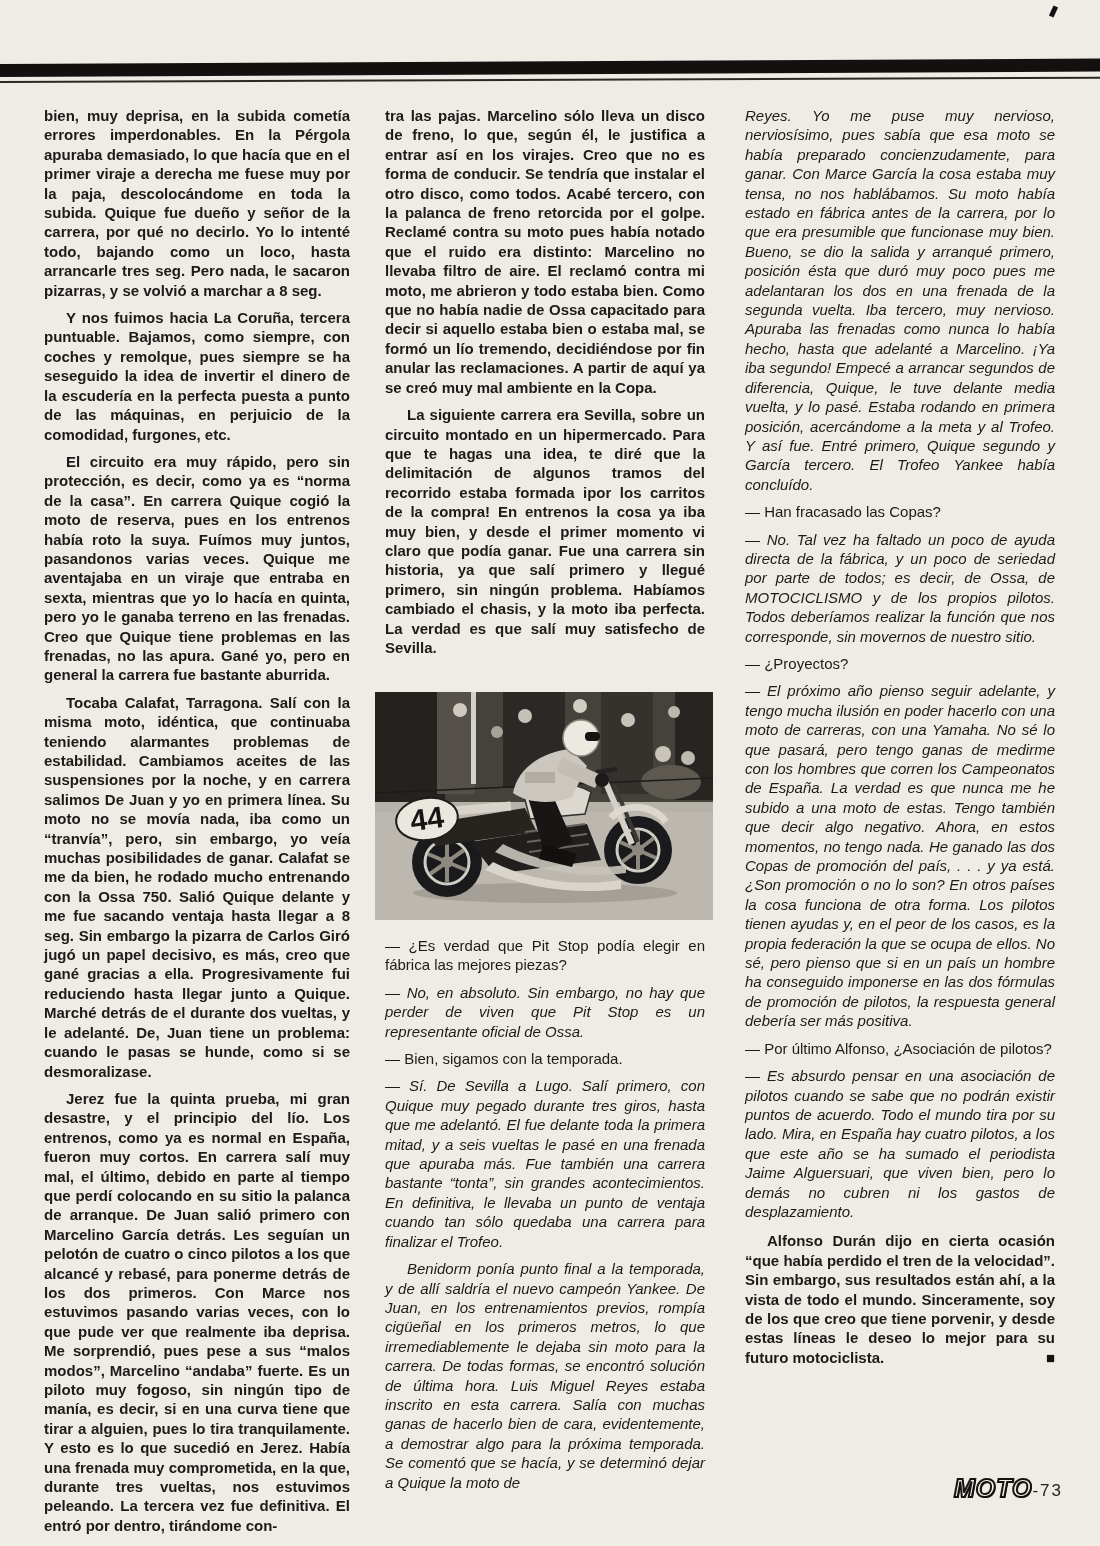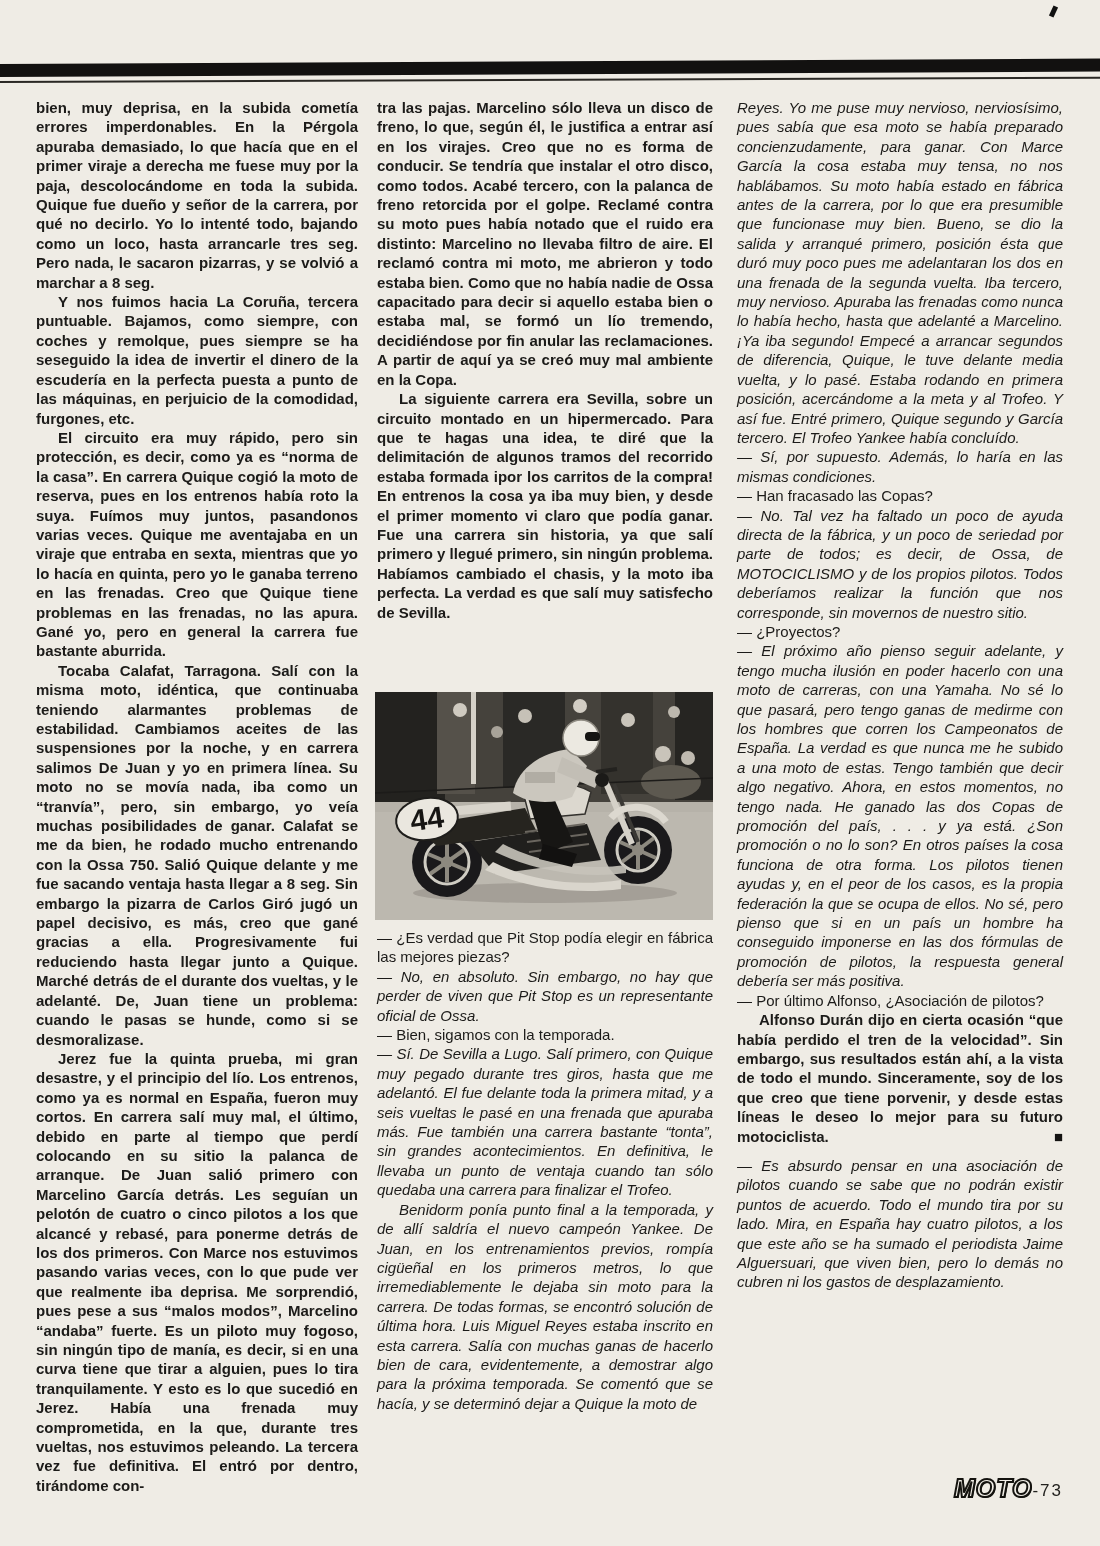--- a/index.html
+++ b/index.html
@@ -15,21 +15,21 @@
   .topbar-thin{position:absolute;left:0;top:81px;width:1102px;height:2px;background:#2a2824;transform:rotate(-0.22deg);transform-origin:left center;}
   .col{
     position:absolute;top:98px;
     text-align:justify;
     font-size:15px;line-height:19.4px;
   }
   #col1{left:36px;width:322px;}
   #col2top{left:377px;width:336px;}
   #col2bottom{top:928px;left:377px;width:336px;}
   #col3{left:737px;width:326px;}
-  p.para{margin:0;font-weight:700;}
+  p.para{margin:8px;font-weight:700;}
   p.ind{text-indent:22px;}
   p.question{font-weight:400;}
   p.answer{font-weight:400;font-style:italic;}
   #col3 p.para:last-child{margin-top:10px;}
   .endmark{float:right;font-style:normal;font-weight:700;color:#141312;}
   .photo{position:absolute;left:375px;top:692px;width:338px;height:228px;}
   .photo svg{display:block;}
   .footer{position:absolute;left:820px;top:1474px;width:243px;text-align:right;white-space:nowrap;}
   .logo{
     font-style:italic;font-weight:800;font-size:25px;letter-spacing:1px;
@@ -142,27 +142,26 @@
   <div class="col" id="col2bottom">
       <p class="para question">— ¿Es verdad que Pit Stop podía elegir en fábrica las mejores piezas?</p>
       <p class="para answer">— No, en absoluto. Sin embargo, no hay que perder de viven que Pit Stop es un representante oficial de Ossa.</p>
       <p class="para question">— Bien, sigamos con la temporada.</p>
       <p class="para answer">— Sí. De Sevilla a Lugo. Salí primero, con Quique muy pegado durante tres giros, hasta que me adelantó. El fue delante toda la primera mitad, y a seis vueltas le pasé en una frenada que apuraba más. Fue también una carrera bastante “tonta”, sin grandes acontecimientos. En definitiva, le llevaba un punto de ventaja cuando tan sólo quedaba una carrera para finalizar el Trofeo.</p>
       <p class="para answer ind">Benidorm ponía punto final a la temporada, y de allí saldría el nuevo campeón Yankee. De Juan, en los entrenamientos previos, rompía cigüeñal en los primeros metros, lo que irremediablemente le dejaba sin moto para la carrera. De todas formas, se encontró solución de última hora. Luis Miguel Reyes estaba inscrito en esta carrera. Salía con muchas ganas de hacerlo bien de cara, evidentemente, a demostrar algo para la próxima temporada. Se comentó que se hacía, y se determinó dejar a Quique la moto de</p>
     </div>
 
   <div class="col" id="col3">
       <p class="para answer">Reyes. Yo me puse muy nervioso, nerviosísimo, pues sabía que esa moto se había preparado concienzudamente, para ganar. Con Marce García la cosa estaba muy tensa, no nos hablábamos. Su moto había estado en fábrica antes de la carrera, por lo que era presumible que funcionase muy bien. Bueno, se dio la salida y arranqué primero, posición ésta que duró muy poco pues me adelantaran los dos en una frenada de la segunda vuelta. Iba tercero, muy nervioso. Apuraba las frenadas como nunca lo había hecho, hasta que adelanté a Marcelino. ¡Ya iba segundo! Empecé a arrancar segundos de diferencia, Quique, le tuve delante media vuelta, y lo pasé. Estaba rodando en primera posición, acercándome a la meta y al Trofeo. Y así fue. Entré primero, Quique segundo y García tercero. El Trofeo Yankee había concluído.</p>
-      <p class="para answer">— Sí, por supuesto. Además, lo haría en las mismas condiciones.</p>
       <p class="para question">— Han fracasado las Copas?</p>
       <p class="para answer">— No. Tal vez ha faltado un poco de ayuda directa de la fábrica, y un poco de seriedad por parte de todos; es decir, de Ossa, de MOTOCICLISMO y de los propios pilotos. Todos deberíamos realizar la función que nos corresponde, sin movernos de nuestro sitio.</p>
       <p class="para question">— ¿Proyectos?</p>
       <p class="para answer">— El próximo año pienso seguir adelante, y tengo mucha ilusión en poder hacerlo con una moto de carreras, con una Yamaha. No sé lo que pasará, pero tengo ganas de medirme con los hombres que corren los Campeonatos de España. La verdad es que nunca me he subido a una moto de estas. Tengo también que decir algo negativo. Ahora, en estos momentos, no tengo nada. He ganado las dos Copas de promoción del país, . . . y ya está. ¿Son promoción o no lo son? En otros países la cosa funciona de otra forma. Los pilotos tienen ayudas y, en el peor de los casos, es la propia federación la que se ocupa de ellos. No sé, pero pienso que si en un país un hombre ha conseguido imponerse en las dos fórmulas de promoción de pilotos, la respuesta general debería ser más positiva.</p>
       <p class="para question">— Por último Alfonso, ¿Asociación de pilotos?</p>
+      <p class="para answer">— Es absurdo pensar en una asociación de pilotos cuando se sabe que no podrán existir puntos de acuerdo. Todo el mundo tira por su lado. Mira, en España hay cuatro pilotos, a los que este año se ha sumado el periodista Jaime Alguersuari, que viven bien, pero lo demás no cubren ni los gastos de desplazamiento.</p>
       <p class="para ind">Alfonso Durán dijo en cierta ocasión “que había perdido el tren de la velocidad”. Sin embargo, sus resultados están ahí, a la vista de todo el mundo. Sinceramente, soy de los que creo que tiene porvenir, y desde estas líneas le deseo lo mejor para su futuro motociclista.<span class="endmark">■</span></p>
-      <p class="para answer">— Es absurdo pensar en una asociación de pilotos cuando se sabe que no podrán existir puntos de acuerdo. Todo el mundo tira por su lado. Mira, en España hay cuatro pilotos, a los que este año se ha sumado el periodista Jaime Alguersuari, que viven bien, pero lo demás no cubren ni los gastos de desplazamiento.</p>
     </div>
 
   <div class="footer">
     <span class="logo">MOTO</span><span class="pagenum">-73</span>
   </div>
 
 </div>
 
 </body></html>

